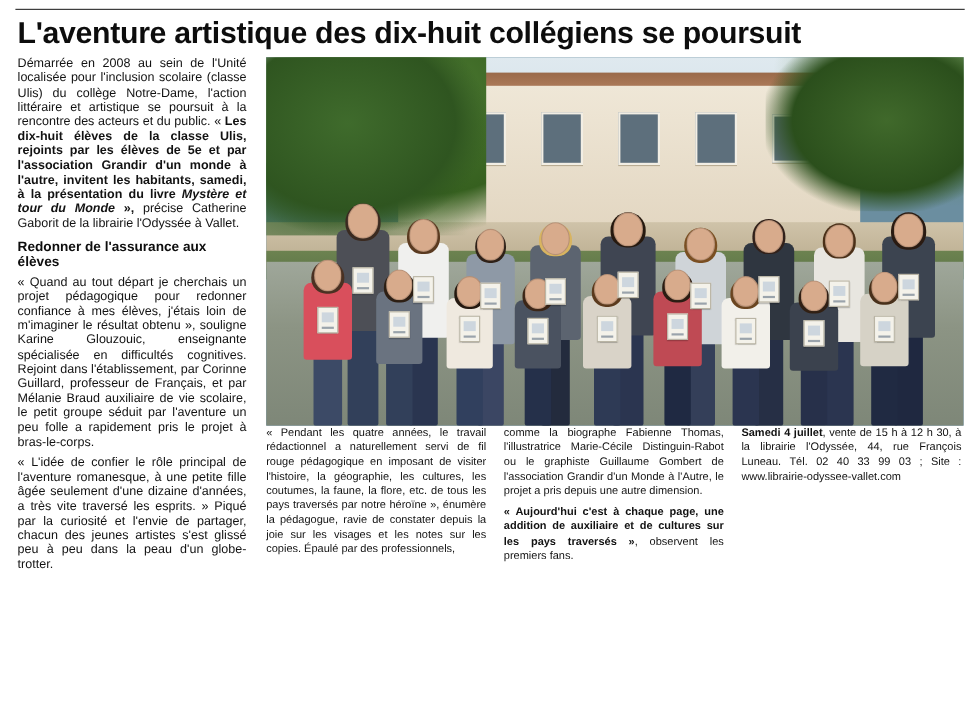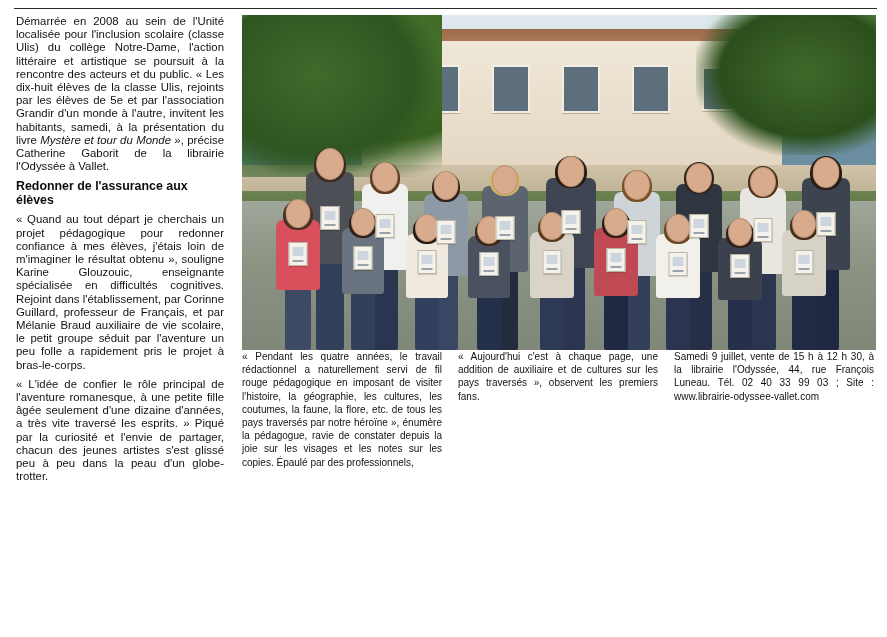--- a/index.html
+++ b/index.html
@@ -66,21 +66,21 @@
   
   .para {
     font-family: "Liberation Sans", sans-serif;
     font-size: 11.4px;
     line-height: 13.2px;
     text-align: justify;
     margin: 0 0 6px 0;
     color: #121212;
     hyphens: auto;
   }
-  .para .b { font-weight: normal; }
+  .para .b { font-weight: bold; }
   .para .i { font-style: italic; }
   .subhead {
     font-family: "Liberation Sans", sans-serif;
     font-weight: bold;
     font-size: 12.4px;
     line-height: 14px;
     margin: 6px 0 6px 0;
     color: #0d0d0d;
   }
 
@@ -231,20 +231,21 @@
     width: 200px;
   }
   .col .para { font-size: 10px; line-height: 13.2px; }
 </style>
 </head>
 <body>
 
 <div class="page">
 
   <div class="rule-top"></div>
+  <h1 class="headline">L'aventure artistique des dix-huit collégiens se poursuit</h1>
 
   <div class="body-area">
 
     <div class="left-col">
       <p class="para"><span>Démarrée en 2008 au sein de l'Unité localisée pour l'inclusion scolaire (classe Ulis) du collège Notre-Dame, l'action littéraire et artistique se poursuit à la rencontre des acteurs et du public. « </span><span class="b">Les dix-huit élèves de la classe Ulis, rejoints par les élèves de 5e et par l'association Grandir d'un monde à l'autre, invitent les habitants, samedi, à la présentation du livre </span><span class="b i">Mystère et tour du Monde</span><span class="b"> »,</span><span> précise Catherine Gaborit de la librairie l'Odyssée à Vallet.</span></p>
 
       <h2 class="subhead">Redonner de l'assurance aux élèves</h2>
 
       <p class="para">« Quand au tout départ je cherchais un projet pédagogique pour redonner confiance à mes élèves, j'étais loin de m'imaginer le résultat obtenu », souligne Karine Glouzouic, enseignante spécialisée en difficultés cognitives. Rejoint dans l'établissement, par Corinne Guillard, professeur de Français, et par Mélanie Braud auxiliaire de vie scolaire, le petit groupe séduit par l'aventure un peu folle a rapidement pris le projet à bras-le-corps.</p>
       <p class="para">« L'idée de confier le rôle principal de l'aventure romanesque, à une petite fille âgée seulement d'une dizaine d'années, a très vite traversé les esprits. » Piqué par la curiosité et l'envie de partager, chacun des jeunes artistes s'est glissé peu à peu dans la peau d'un globe-trotter.</p>
@@ -397,22 +398,23 @@
           </div>
         </div>
       </div>
 
 
       <div class="cols3">
         <div class="col">
           <p class="para">« Pendant les quatre années, le travail rédactionnel a naturellement servi de fil rouge pédagogique en imposant de visiter l'histoire, la géographie, les cultures, les coutumes, la faune, la flore, etc. de tous les pays traversés par notre héroïne », énumère la pédagogue, ravie de constater depuis la joie sur les visages et les notes sur les copies. Épaulé par des professionnels,</p>
         </div>
         <div class="col">
+          <p class="para">comme la biographe Fabienne Thomas, l'illustratrice Marie-Cécile Distinguin-Rabot ou le graphiste Guillaume Gombert de l'association Grandir d'un Monde à l'Autre, le projet a pris depuis une autre dimension.</p>
           <p class="para"><span class="b">« Aujourd'hui c'est à chaque page, une addition de auxiliaire et de cultures sur les pays traversés »</span><span>, observent les premiers fans.</span></p>
         </div>
         <div class="col">
-          <p class="para"><span class="b">Samedi 9 juillet</span><span>, vente de 15 h à 12 h 30, à la librairie l'Odyssée, 44, rue François Luneau. Tél. 02 40 33 99 03 ; Site : www.librairie-odyssee-vallet.com</span></p>
+          <p class="para"><span class="b">Samedi 4 juillet</span><span>, vente de 15 h à 12 h 30, à la librairie l'Odyssée, 44, rue François Luneau. Tél. 02 40 33 99 03 ; Site : www.librairie-odyssee-vallet.com</span></p>
         </div>
       </div>
 
     </div>
   </div>
 </div>
 
 </body></html>

